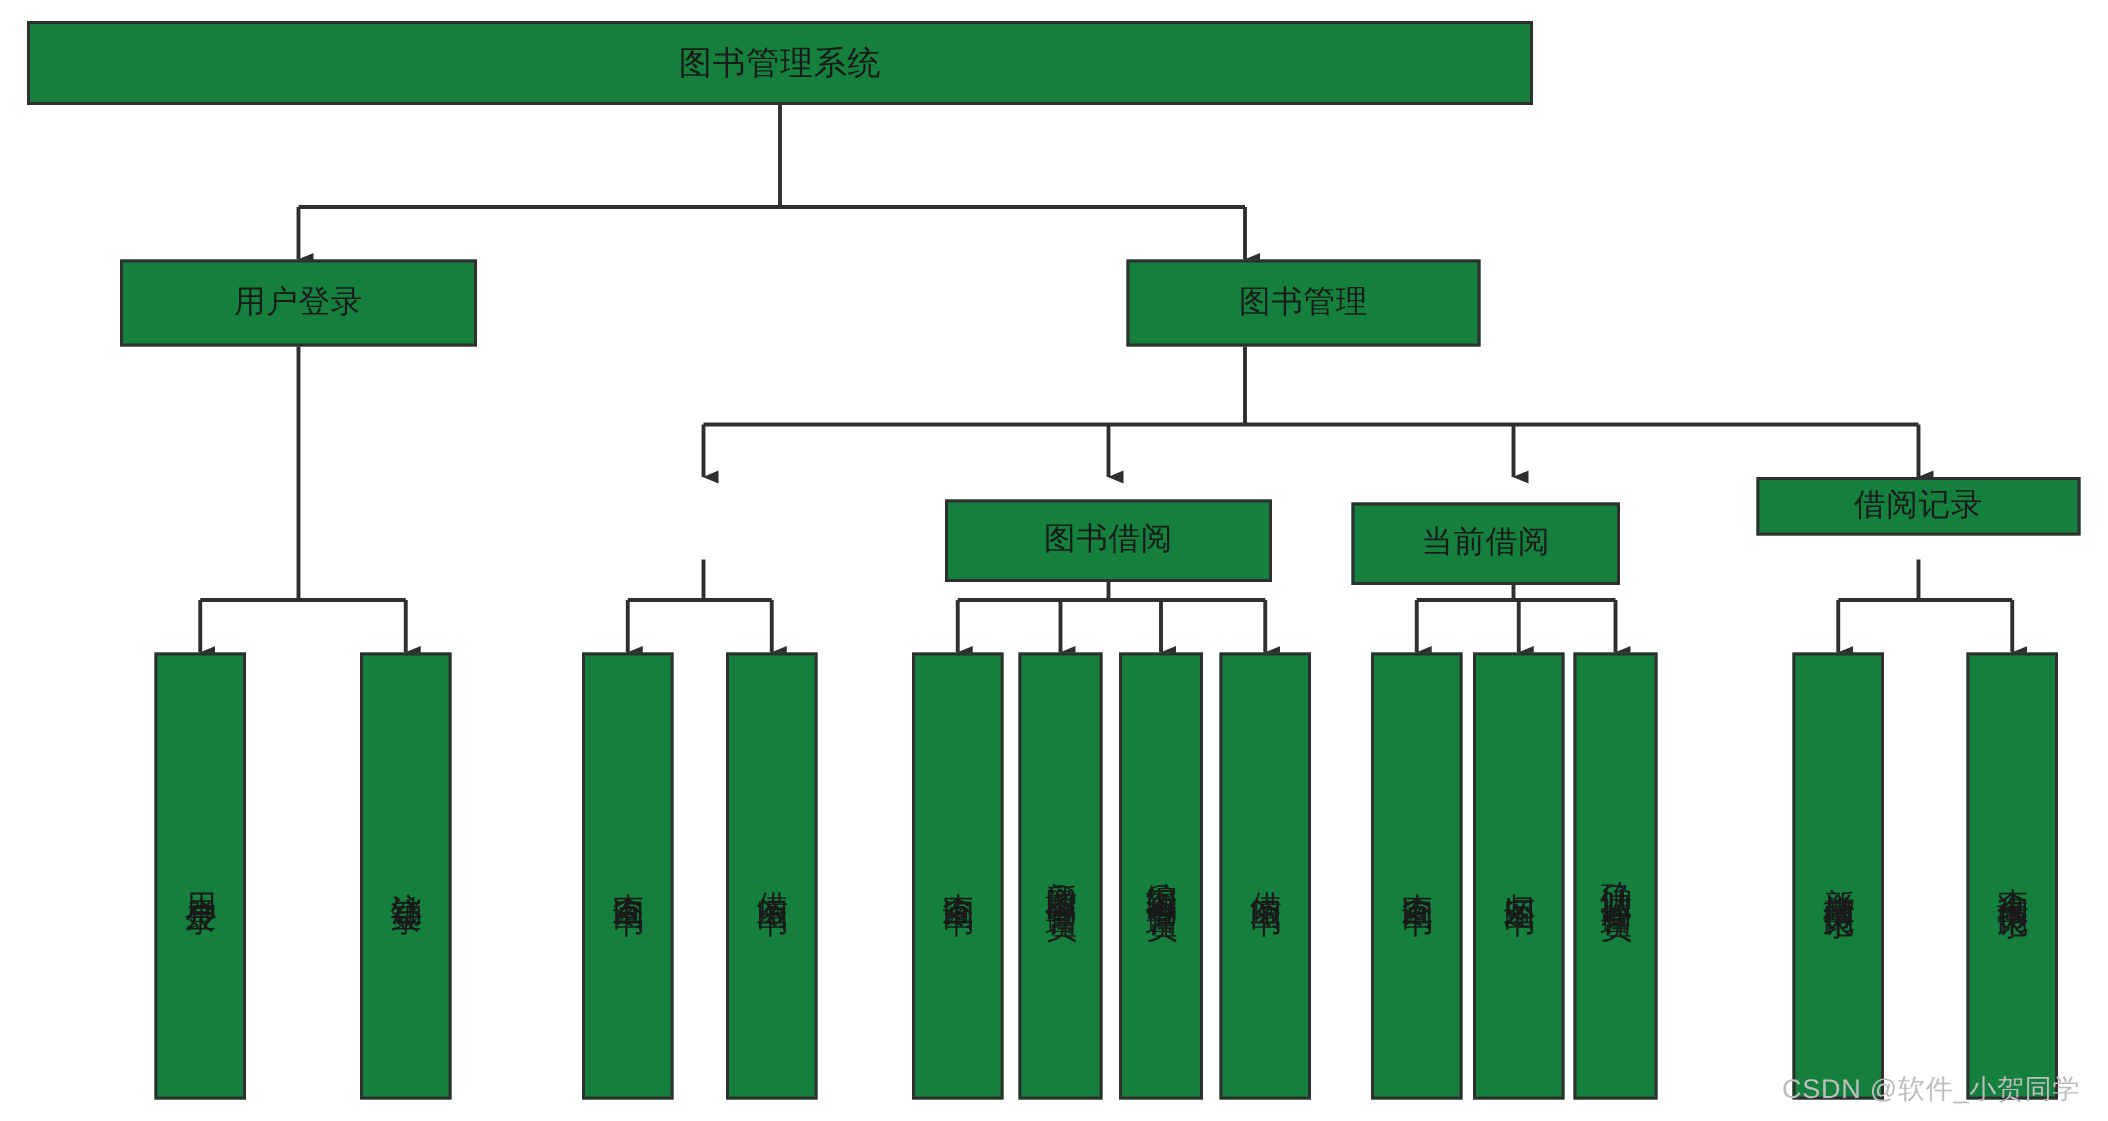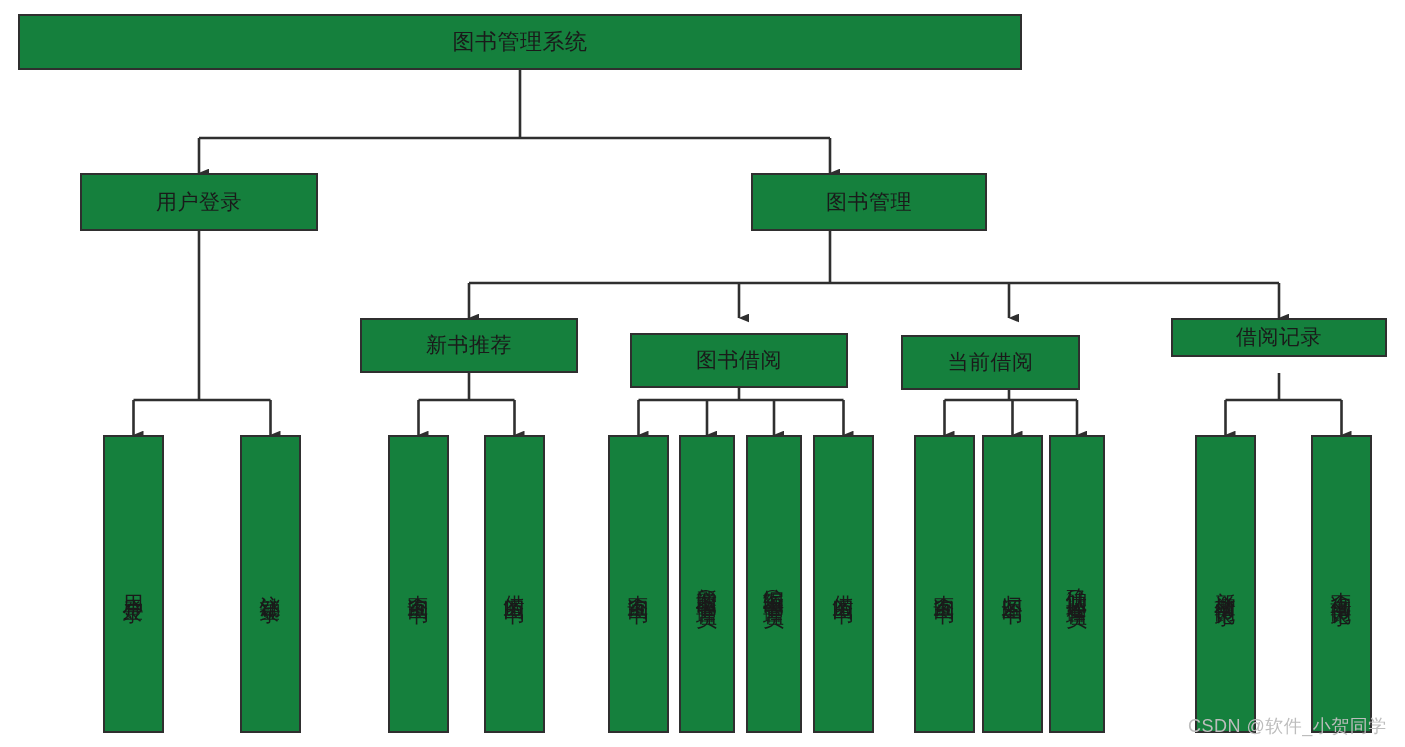--- a/index.html
+++ b/index.html
@@ -128,23 +128,20 @@
     <span class="node-label">图书管理系统</span>
   </div>
 
   <div class="node horizontal" style="left: 80px; top: 173px; width: 238px; height: 58px;">
     <span class="node-label">用户登录</span>
   </div>
   <div class="node horizontal" style="left: 712px; top: 173px; width: 236px; height: 58px; margin-left: 39px;">
     <span class="node-label">图书管理</span>
   </div>
 
-  <div class="node horizontal" style="left: 360px; top: 318px; width: 218px; height: 55px;">
-    <span class="node-label">新书推荐</span>
-  </div>
   <div class="node horizontal" style="left: 630px; top: 318px; width: 218px; height: 55px; margin-top: 15px;">
     <span class="node-label">图书借阅</span>
   </div>
   <div class="node horizontal" style="left: 901px; top: 318px; width: 179px; height: 55px; margin-top: 17px;">
     <span class="node-label">当前借阅</span>
   </div>
   <div class="node horizontal" style="left: 1171px; top: 318px; width: 216px; height: 39px;">
     <span class="node-label">借阅记录</span>
   </div>
 

